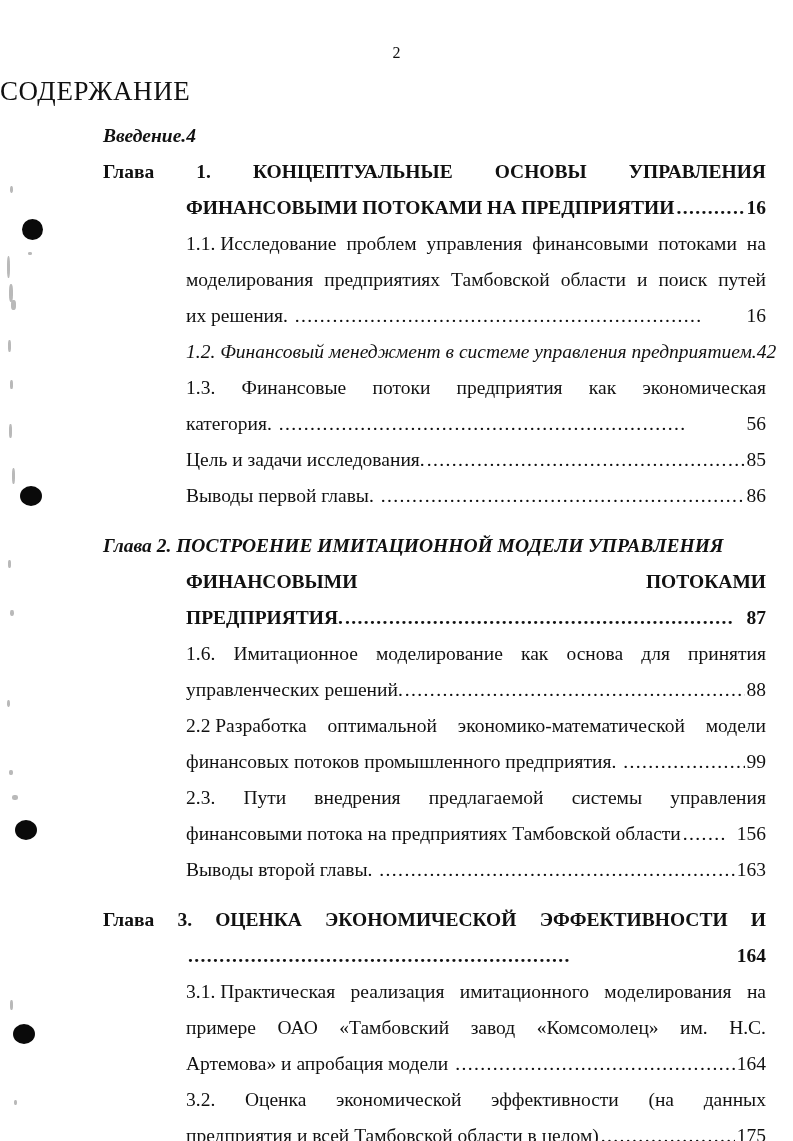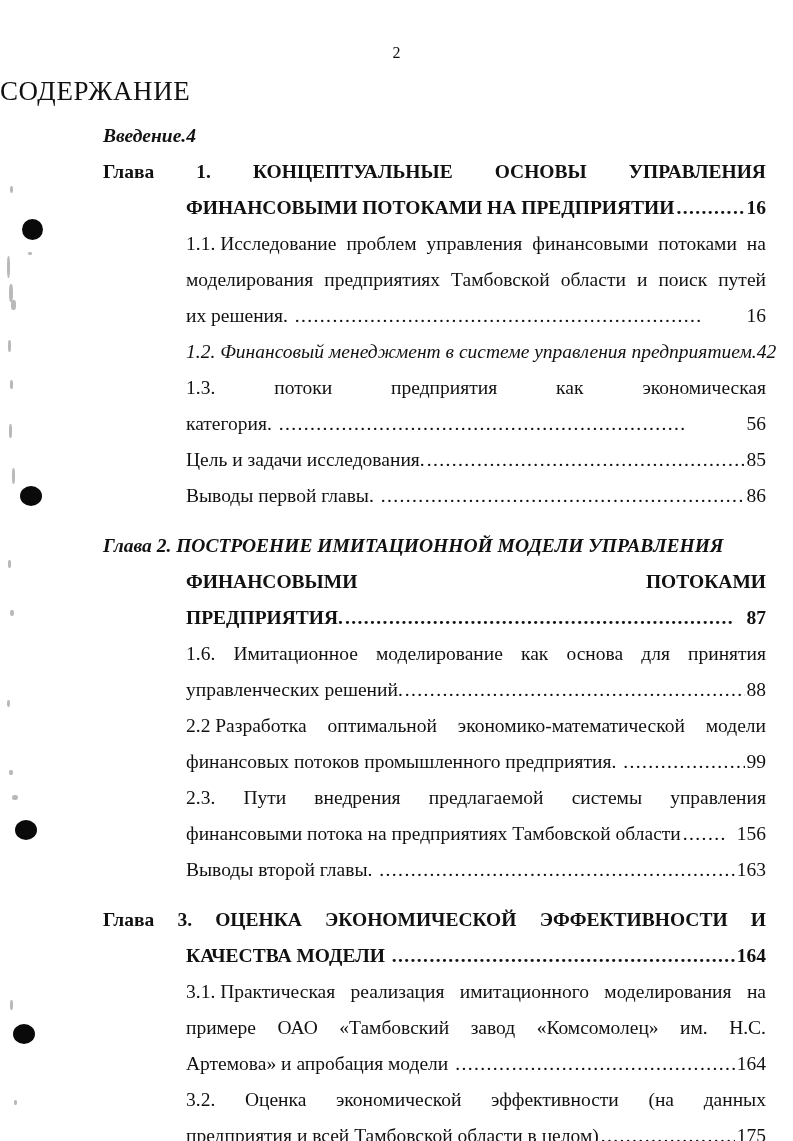--- a/index.html
+++ b/index.html
@@ -176,20 +176,21 @@
         <span class="leader">.................................................................</span>
         <span class="pg">16</span>
       </div>
     </div>
 
     <div class="sub line">1.2. Финансовый менеджмент в системе управления предприятием.42</div>
 
     <div class="sub">
       <div class="just">
         <span>1.3.</span>
+        <span>Финансовые</span>
         <span>потоки</span>
         <span>предприятия</span>
         <span>как</span>
         <span>экономическая</span>
       </div>
       <div class="row">
         <span class="txt">категория. </span>
         <span class="leader">.................................................................</span>
         <span class="pg">56</span>
       </div>
@@ -276,21 +277,20 @@
     <div class="chapter gap-before">
       <div class="just hang">
         <span>Глава</span>
         <span>3.</span>
         <span>ОЦЕНКА</span>
         <span>ЭКОНОМИЧЕСКОЙ</span>
         <span>ЭФФЕКТИВНОСТИ</span>
         <span>И</span>
       </div>
       <div class="row cont">
-        <span class="txt">КАЧЕСТВА МОДЕЛИ </span>
         <span class="leader">.............................................................</span>
         <span class="pg">164</span>
       </div>
     </div>
 
     <div class="sub">
       <div class="just">
         <span>3.1. Практическая</span>
         <span>реализация</span>
         <span>имитационного</span>

